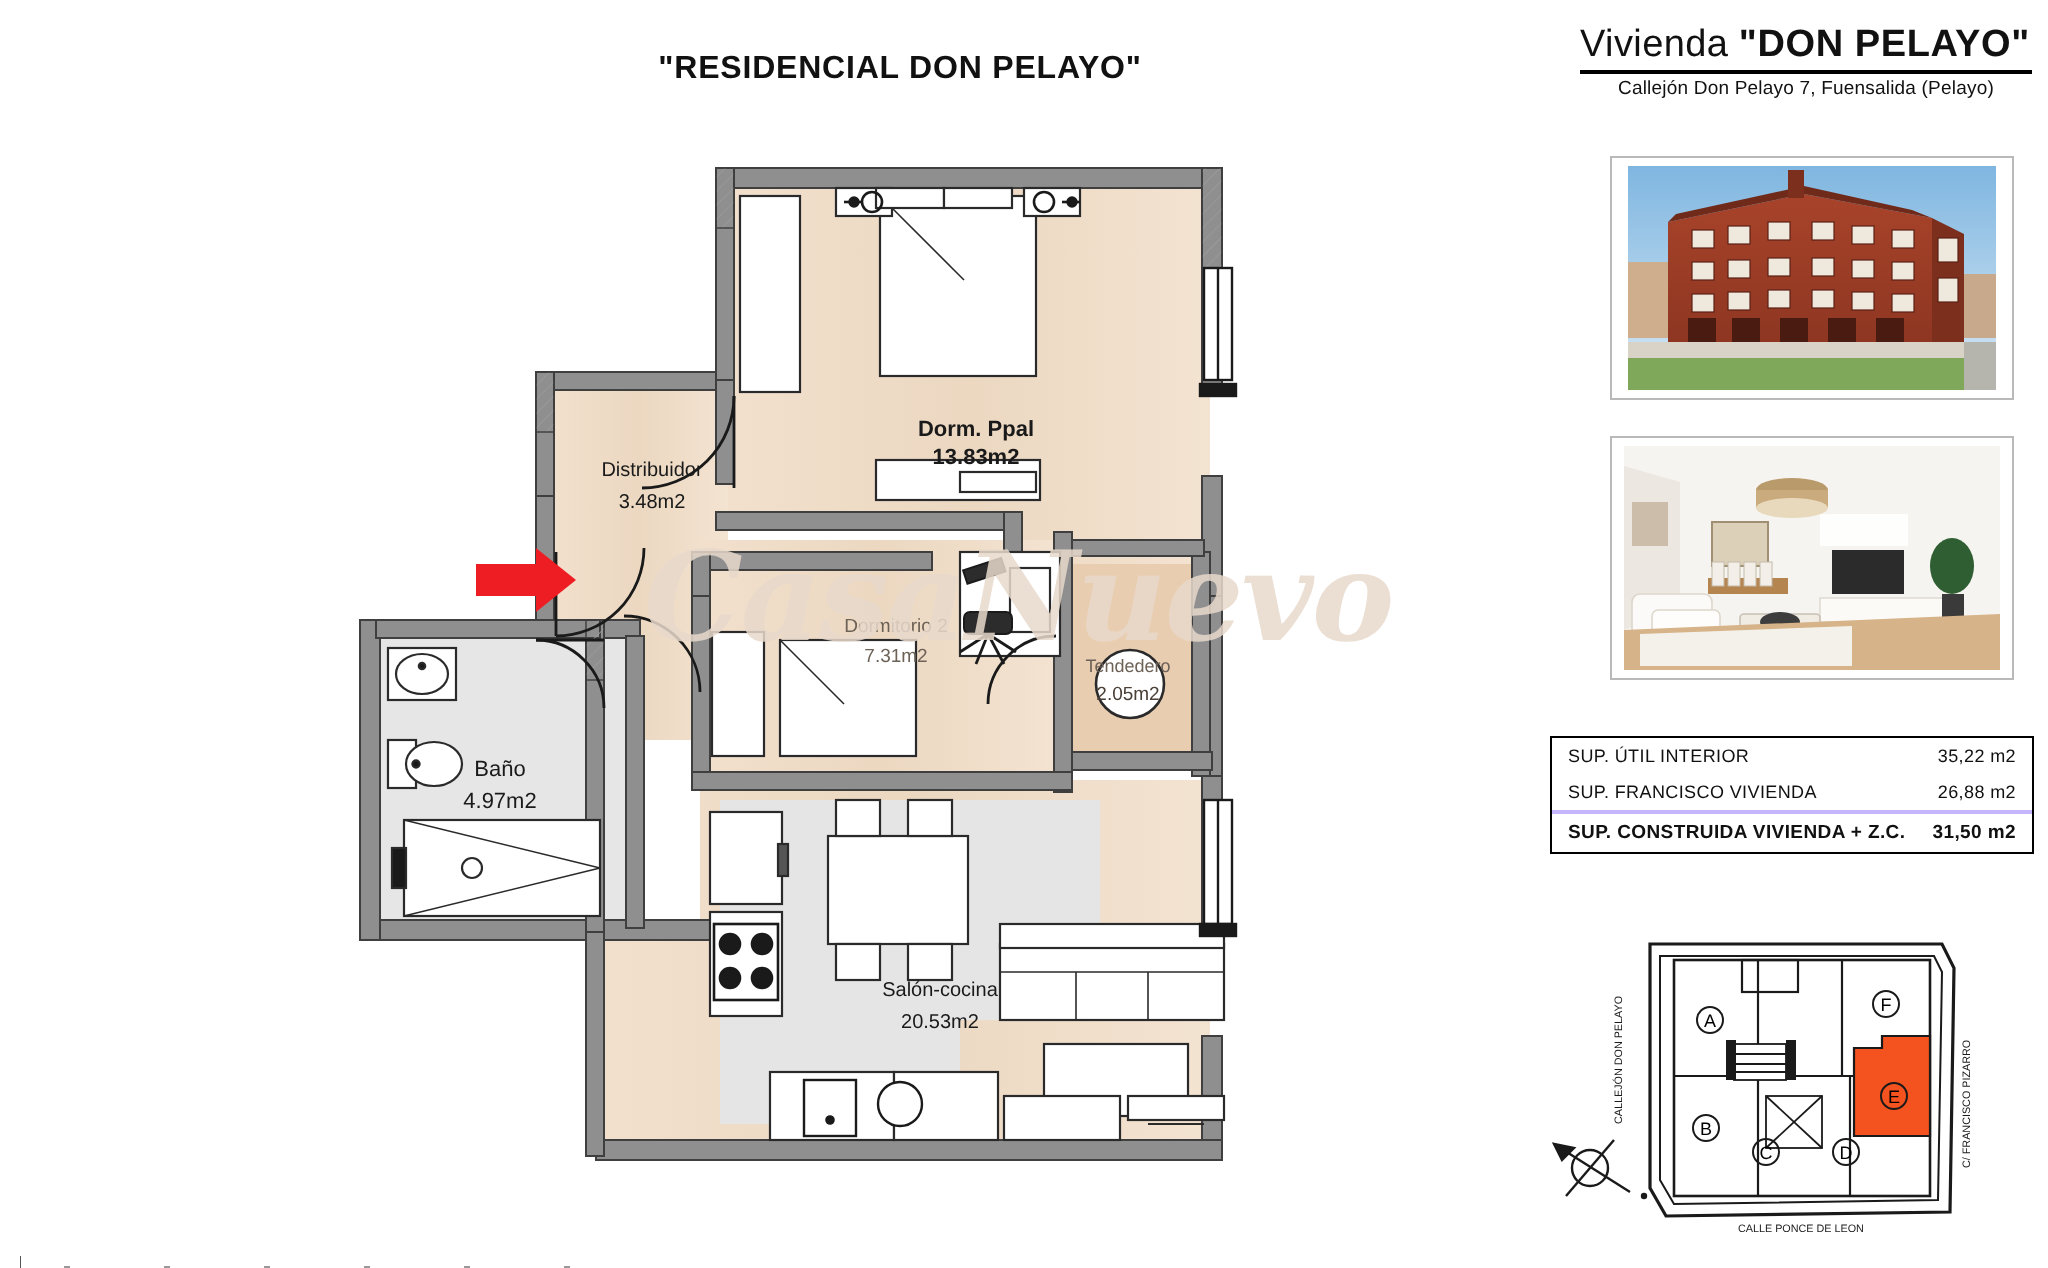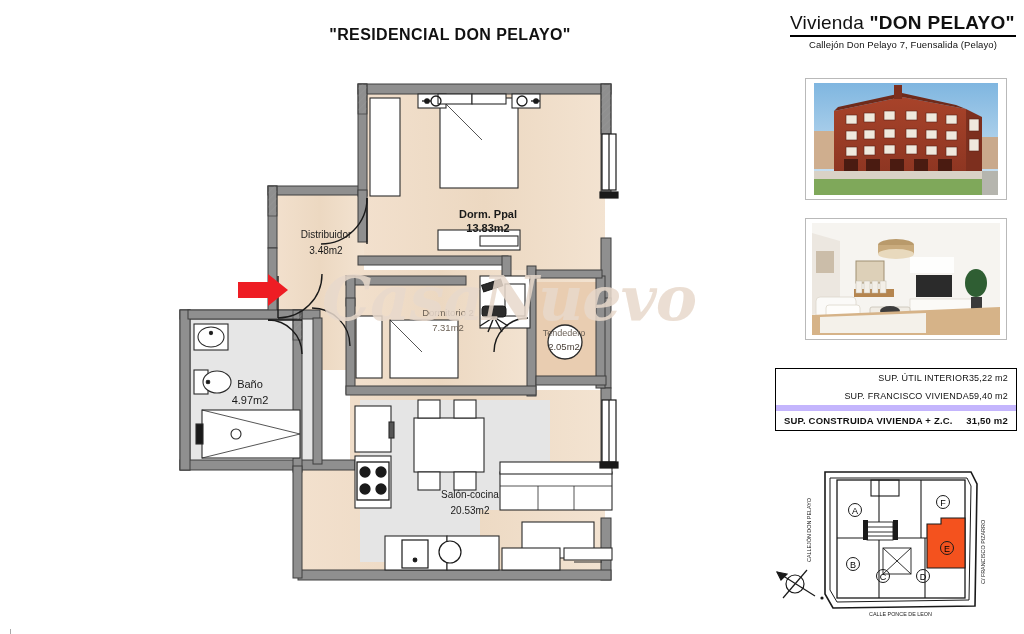--- a/index.html
+++ b/index.html
@@ -24,24 +24,24 @@
   #photo-interior{left:805px;top:218px;width:200px;height:120px;}
 
   
   #data-table{position:absolute;left:775px;top:368px;width:240px;
       border:1px solid #000;font-size:9px;}
   #dt-head{display:flex;justify-content:space-between;align-items:center;
       background:#e4e4e4;border-bottom:1px solid #000;padding:3px 6px;}
   #dt-head .viv{font-size:10px;font-weight:bold;white-space:nowrap;}
   #dt-head .viv .big{font-size:13px;}
   #dt-head .rooms{font-size:8.5px;font-weight:bold;line-height:1.25;text-align:left;}
-  .dt-row{display:flex;justify-content:flex-end;padding:4px 8px;font-size:9px;
+  .dt-row{display:flex;justify-content:space-between;padding:4px 8px;font-size:9px;
       letter-spacing:.2px;}
   #dt-total{display:flex;justify-content:space-between;padding:4px 8px;
-      border-top:6px solid #c4b5fd;font-size:9.5px;font-weight:bold;letter-spacing:.2px;}
+      border-top:2px solid #c4b5fd;font-size:9.5px;font-weight:bold;letter-spacing:.2px;}
 
   
   #key-plan{position:absolute;left:775px;top:466px;width:240px;height:156px;}
 
   
   #floorplan{position:absolute;left:150px;top:70px;width:520px;height:520px;}
 
   
   #watermark{position:absolute;left:322px;top:262px;width:420px;height:90px;
       font-family:"DejaVu Serif",serif;font-size:62px;font-style:italic;
@@ -173,21 +173,21 @@
   </svg>
 </div>
 
 <div id="data-table">
   <div class="dt-row">
     <span>SUP. ÚTIL INTERIOR</span>
     <span>35,22 m2</span>
   </div>
   <div class="dt-row">
     <span>SUP. FRANCISCO VIVIENDA</span>
-    <span>59,40 m2</span>
+    <span>26,88 m2</span>
   </div>
   <div id="dt-total">
     <span>SUP. CONSTRUIDA VIVIENDA  + Z.C.</span>
     <span>31,50 m2</span>
   </div>
 </div>
 
 <div id="key-plan">
   <svg width="240" height="156" viewBox="0 0 240 156">
     <rect x="0" y="0" width="240" height="156" fill="#ffffff"></rect>

